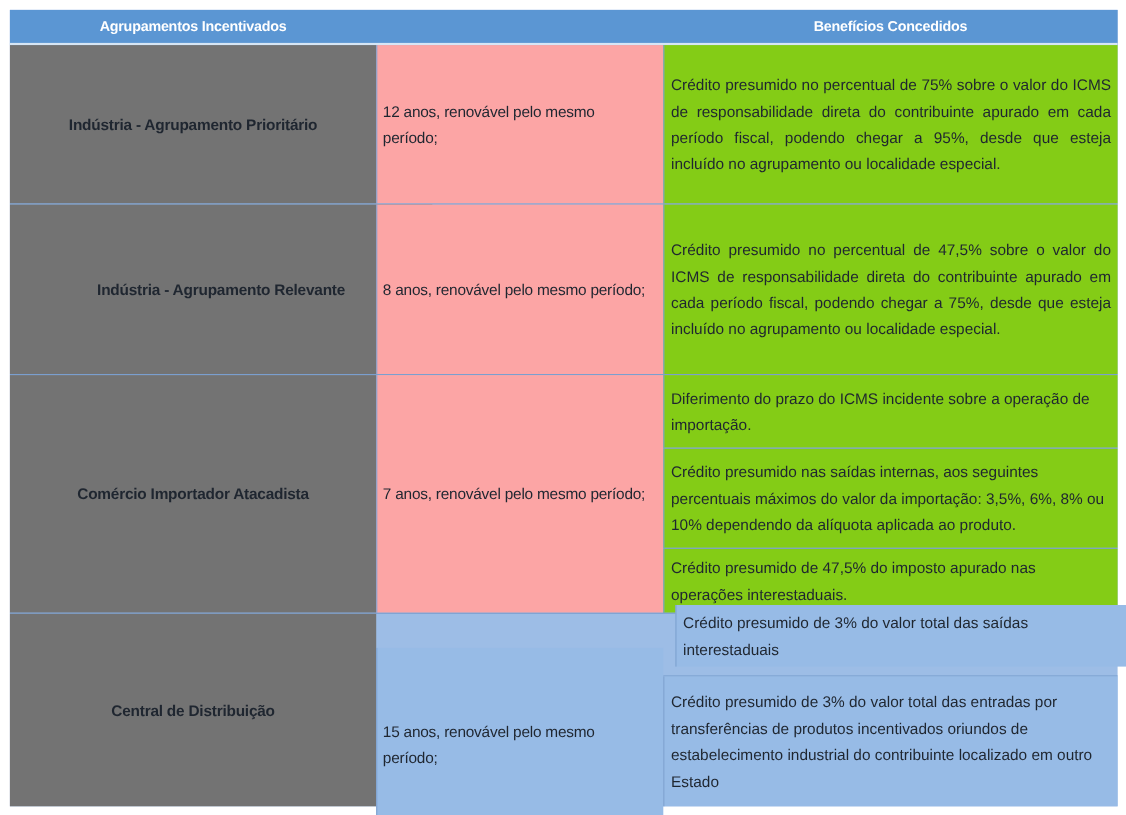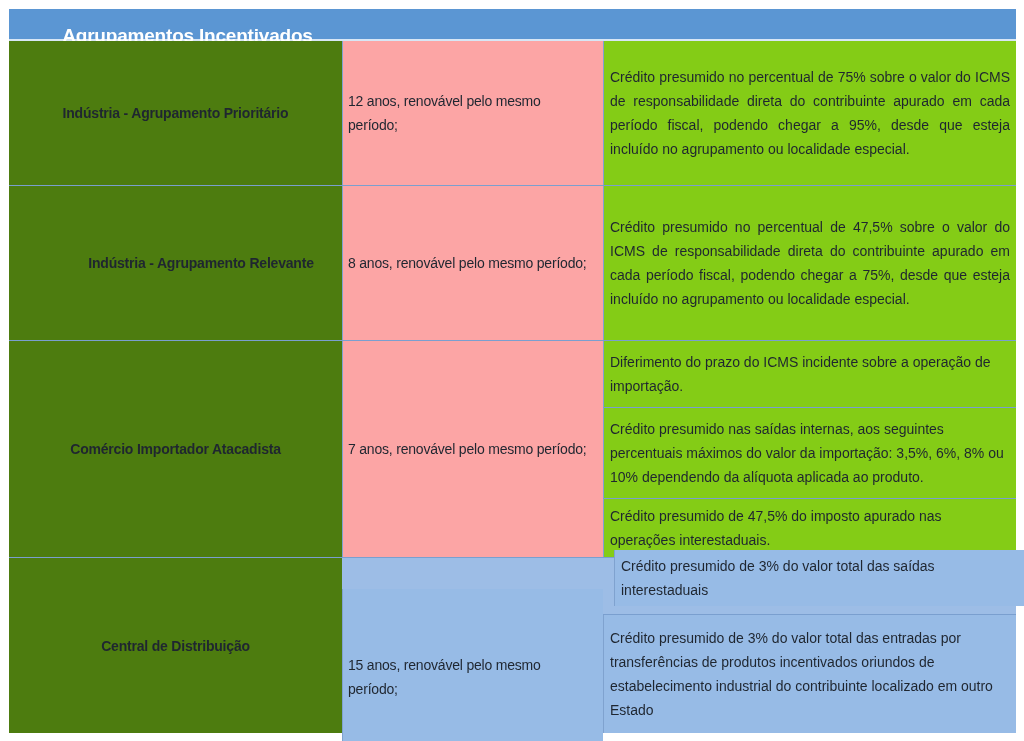--- a/index.html
+++ b/index.html
@@ -25,43 +25,42 @@
     .hdr {
       position: absolute;
       left: 0; top: 0;
       width: 1007px;
       height: 30px;
       background: #5b96d3;
       border-bottom: 2px solid #d7e6f5;
     }
     .hdr-cell {
       position: absolute;
-      top: 12px;
+      top: 0;
       height: 30px;
       line-height: 30px;
       text-align: center;
       color: #ffffff;
       font-weight: bold;
-      font-size: 19px;
+      font-size: 13px;
       letter-spacing: -0.2px;
-      margin-left: 12px;
     }
     .col1 { left: 0; width: 333px; }
     .col2 { left: 333px; width: 261px; }
     .col3 { left: 594px; width: 413px; }
 
     .cell {
       position: absolute;
       box-sizing: border-box;
       display: flex;
       align-items: center;
       color: #1f2630;
     }
     .c1 {
-      background: #4d7c0f;
+      background: #737373;
       justify-content: center;
       text-align: right;
       font-weight: bold;
       font-size: 14px;
       letter-spacing: -0.2px;
     }
     .c2 {
       background: #fca5a5;
       border-left: 1px solid #7fa2cf;
       padding-left: 5px;
@@ -102,20 +101,21 @@
       background: #97bbe6;
     }
   </style>
 </head>
 <body>
 
 <div class="tbl">
 
   <div class="hdr">
     <div class="hdr-cell col1">Agrupamentos Incentivados</div>
+    <div class="hdr-cell col3">Benefícios Concedidos</div>
   </div>
 
   <div>
     <div class="cell c1" style="left:0;top:32px;width:333px;height:144px;">Indústria - Agrupamento Prioritário</div>
     <div class="cell c2" style="left:333px;top:32px;width:261px;height:144px;">12 anos, renovável pelo mesmo período;</div>
     <div class="cell c3 justify" style="left:594px;top:32px;width:413px;height:144px;">
       <span>Crédito presumido no percentual de 75% sobre o valor do ICMS de responsabilidade direta do contribuinte apurado em cada período fiscal, podendo chegar a 95%, desde que esteja incluído no agrupamento ou localidade especial.</span>
     </div>
   </div>
   <div class="row-line" style="top:176px;"></div>

